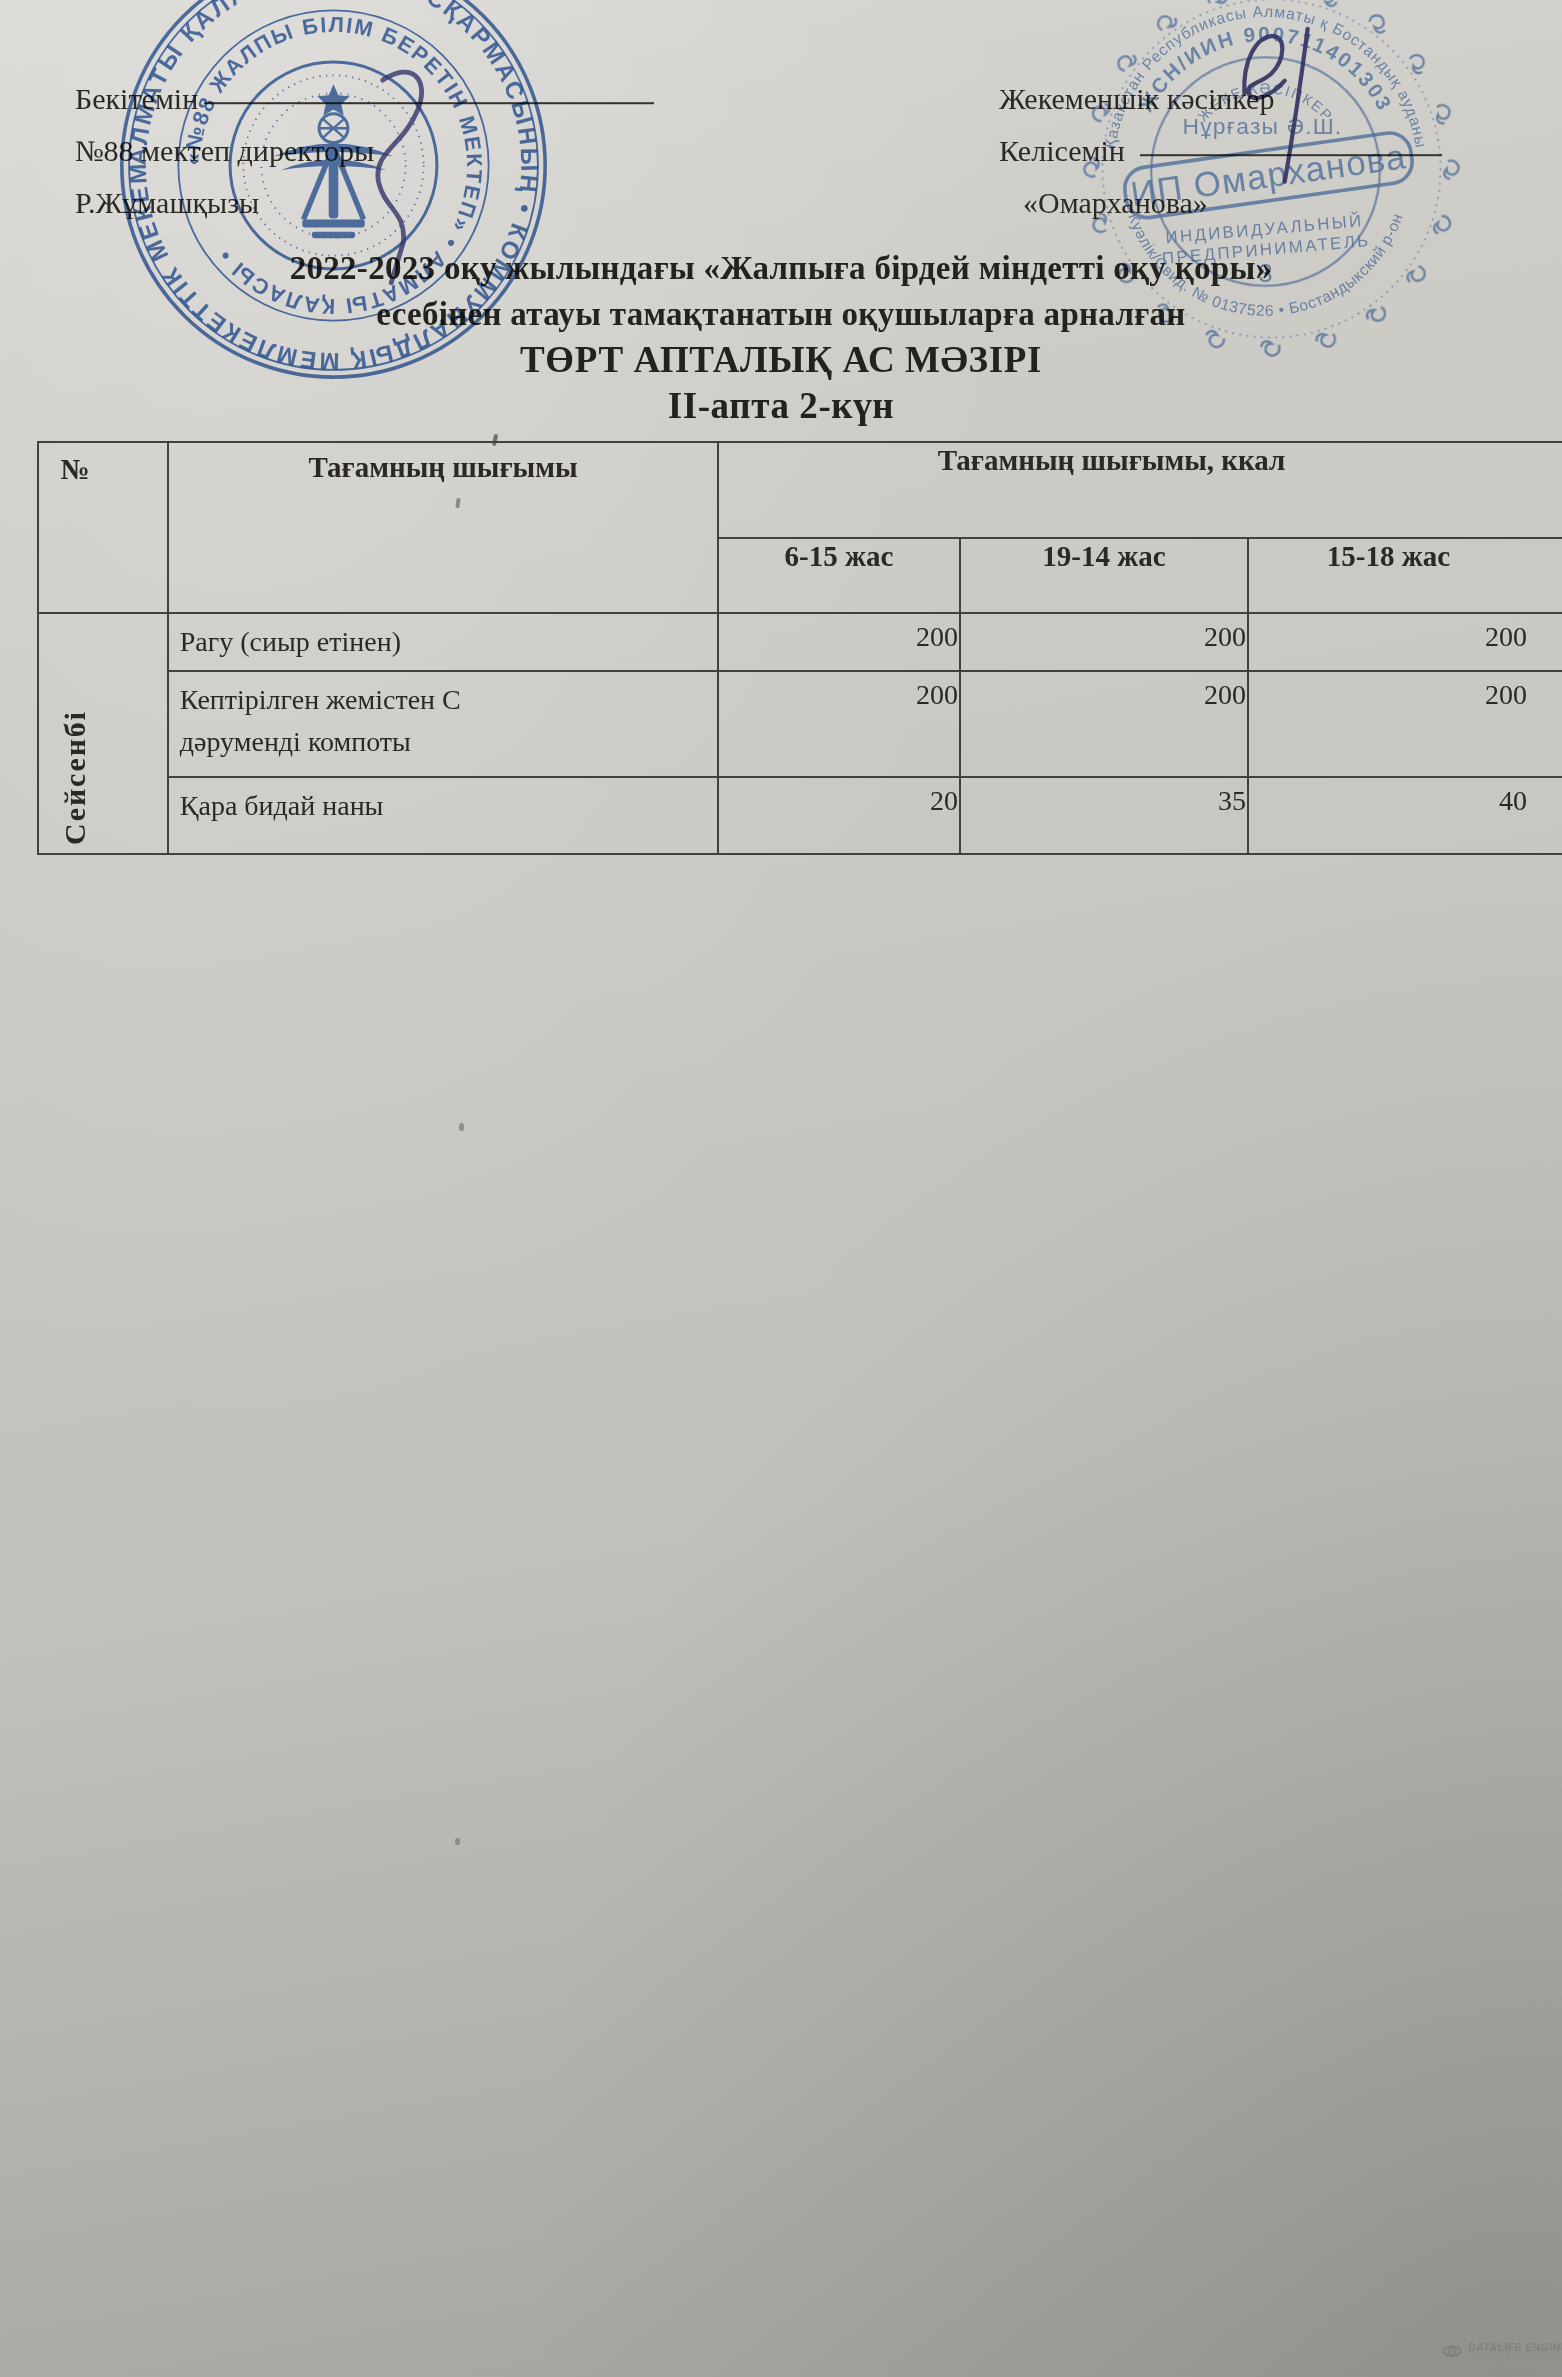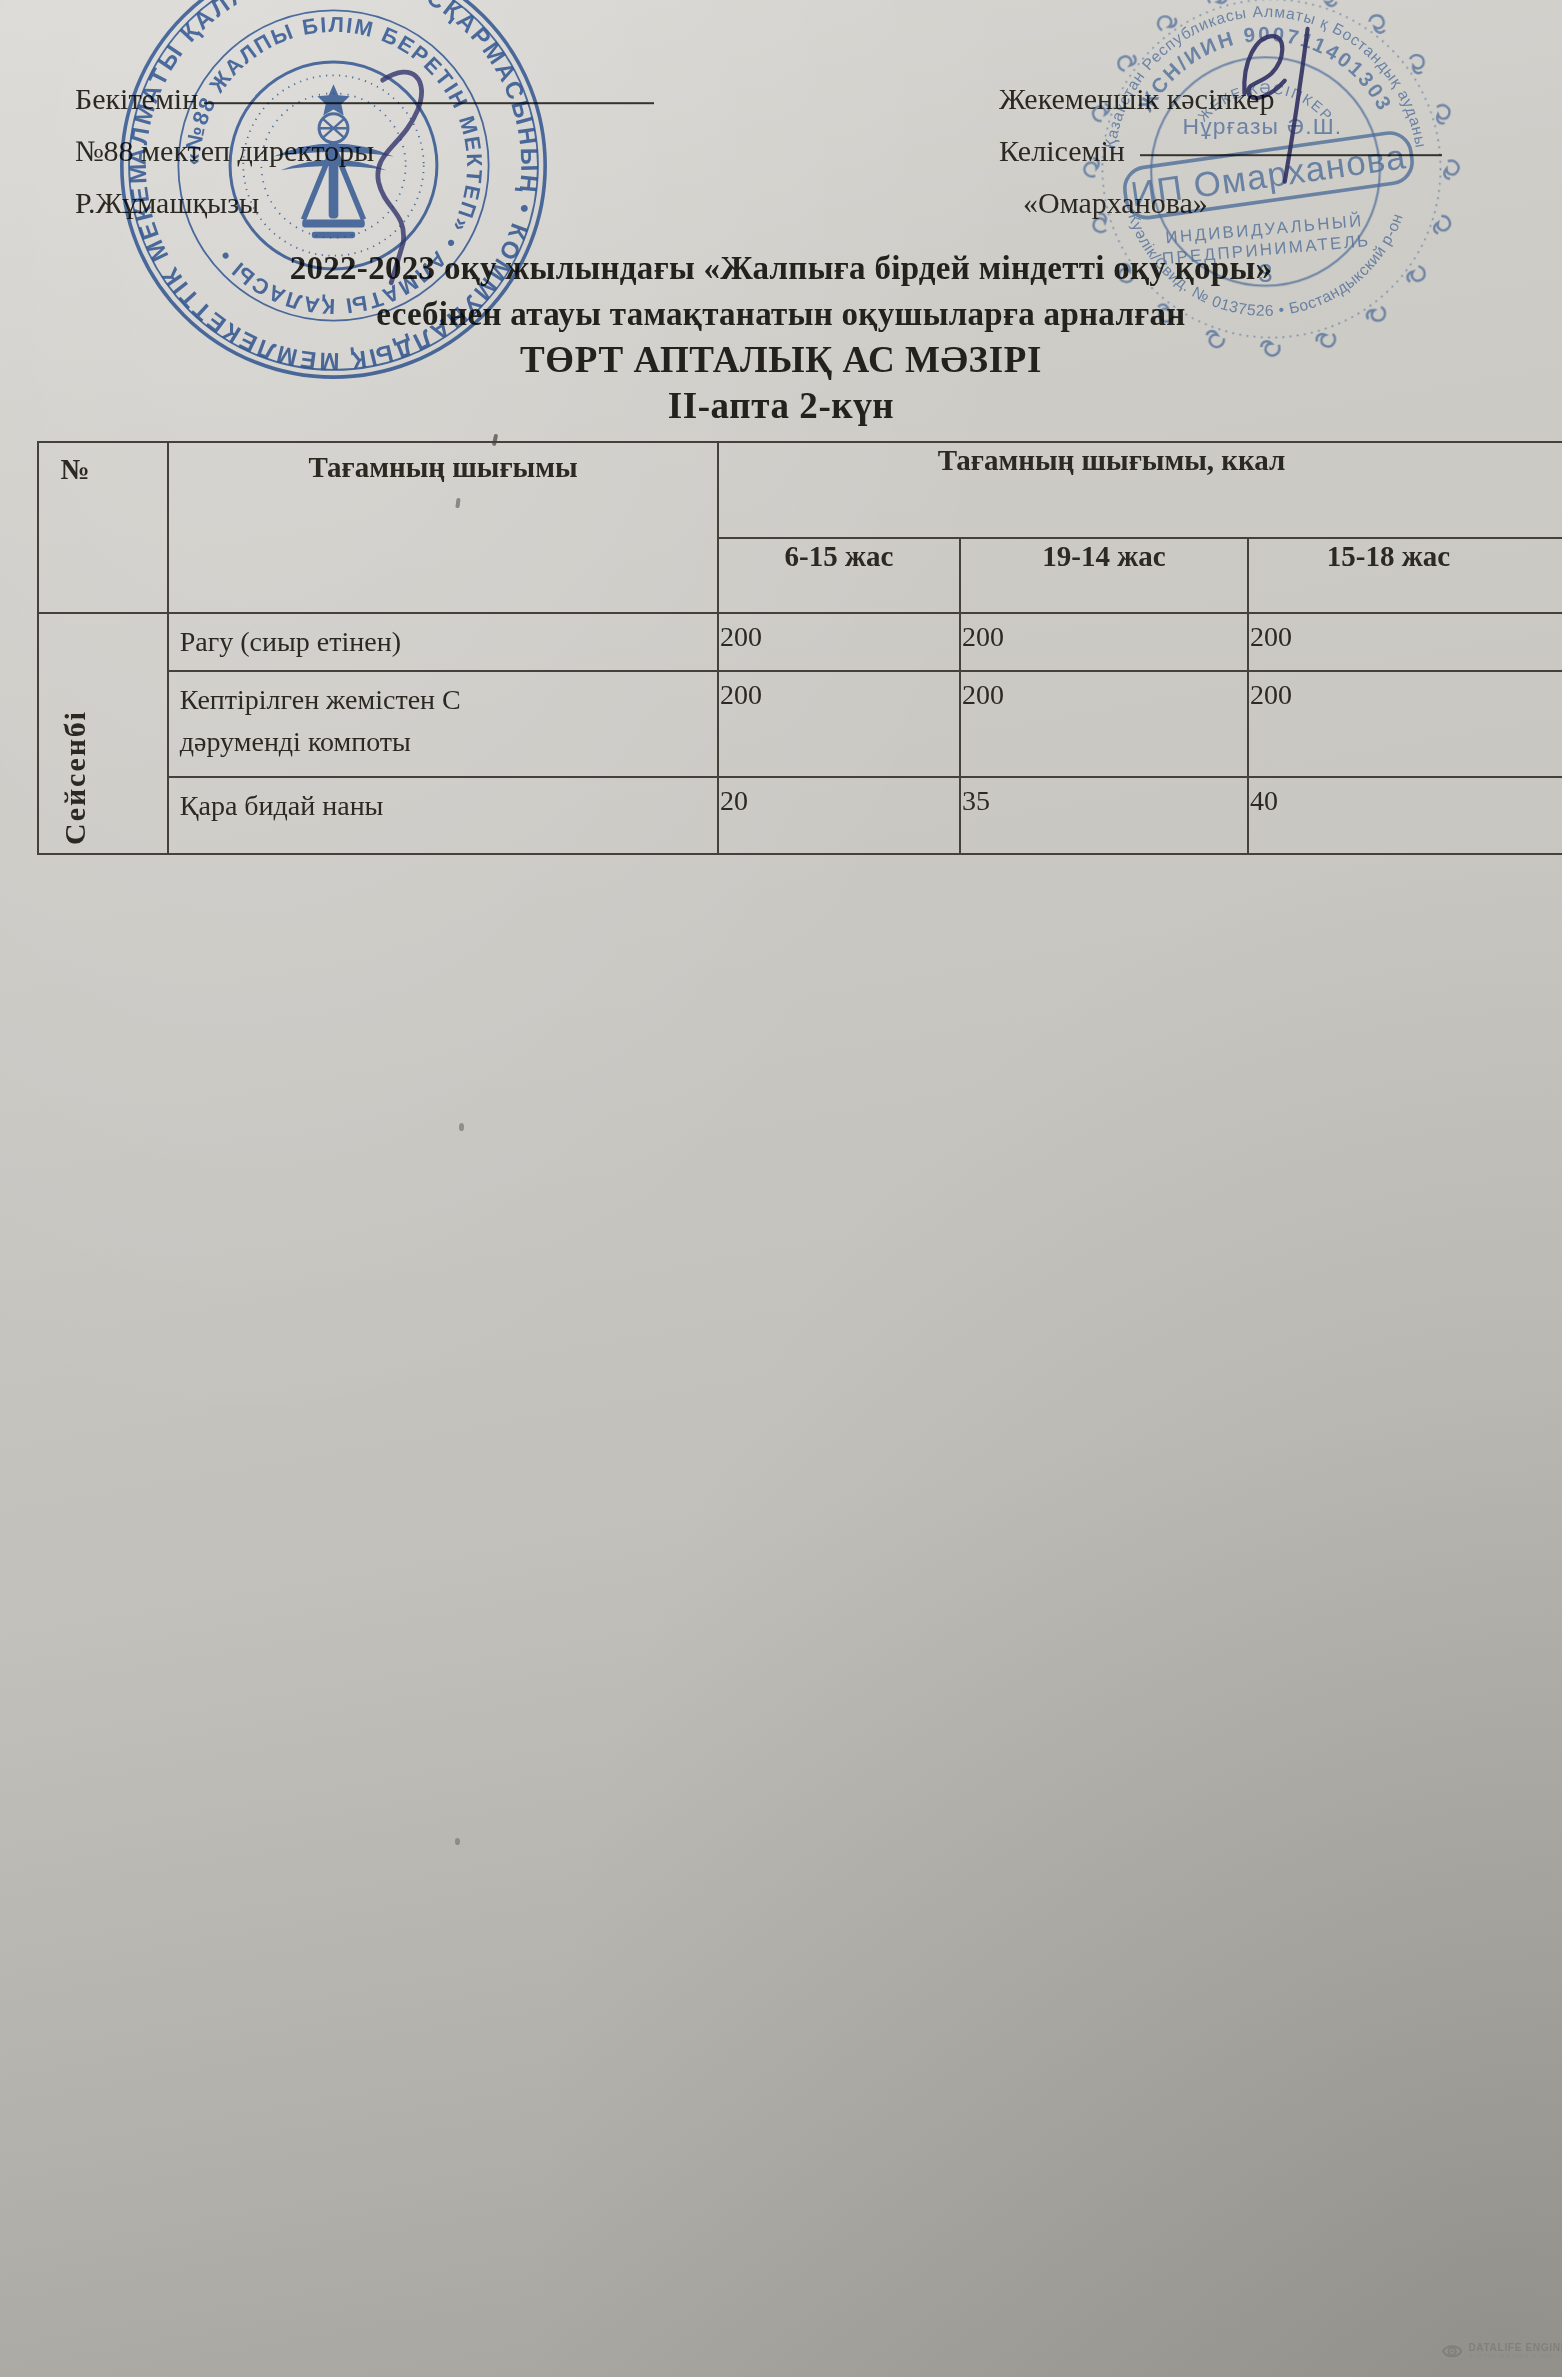--- a/index.html
+++ b/index.html
@@ -36,21 +36,21 @@
   table.menu{position:absolute;left:37px;top:441px;width:1531px;z-index:2;
     border-collapse:collapse;table-layout:fixed;color:#2b2922;}
   table.menu td{border:2.4px solid #43413a;vertical-align:top;overflow:hidden;}
   td.hcell{font-weight:bold;font-size:29px;}
   .c-no{text-align:left;padding:9.6px 0 0 21.6px;}
   .c-dish-h{text-align:center;padding-top:8.4px;}
   .c-out{text-align:center;vertical-align:middle;padding-right:66px;}
   .c-age{text-align:center;vertical-align:middle;padding-bottom:3.6px;}
   .c-age-last{padding-right:42px;}
   td.body-dish{font-size:28px;line-height:42px;padding:7.2px 18px 0 10.8px;white-space:pre-line;}
-  td.body-num{font-size:28px;text-align:left;padding-top:7.2px;}
+  td.body-num{font-size:28px;text-align:right;padding-top:7.2px;}
   td.body-num-last{padding-right:42px;}
   .day-vert{
     writing-mode:vertical-rl;transform:rotate(180deg);
     font-weight:bold;font-size:30px;letter-spacing:1.8px;
     height:228px;margin:2.4px 0 0 18px;color:#2b2922;
   }
   
   .speck{position:absolute;background:#4e4c45;z-index:1;}
   .sp1{left:493px;top:434px;width:4.2px;height:12px;border-radius:2.4px;transform:rotate(12deg);opacity:.75;}
   .sp2{left:456px;top:498px;width:3.6px;height:9.6px;border-radius:1.8px;transform:rotate(8deg);opacity:.55;}

